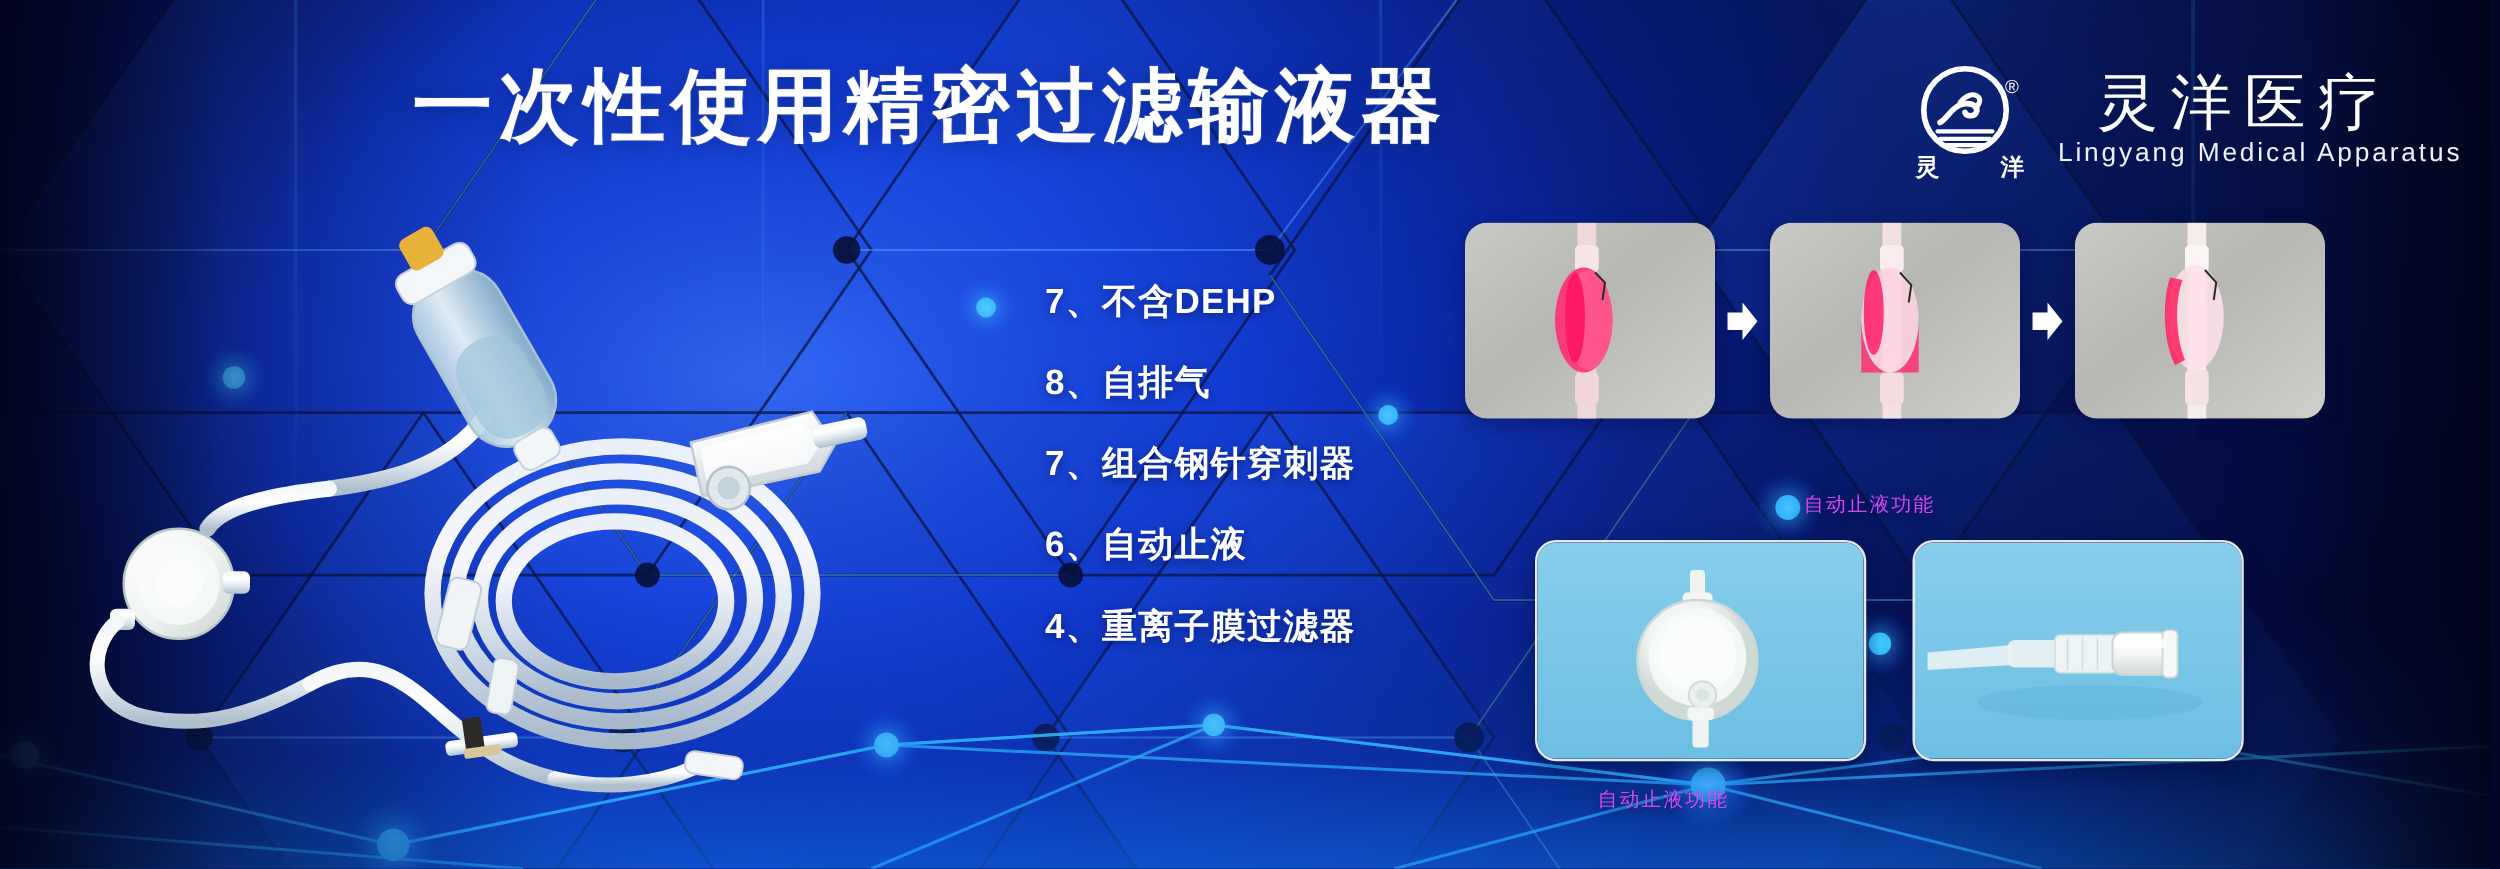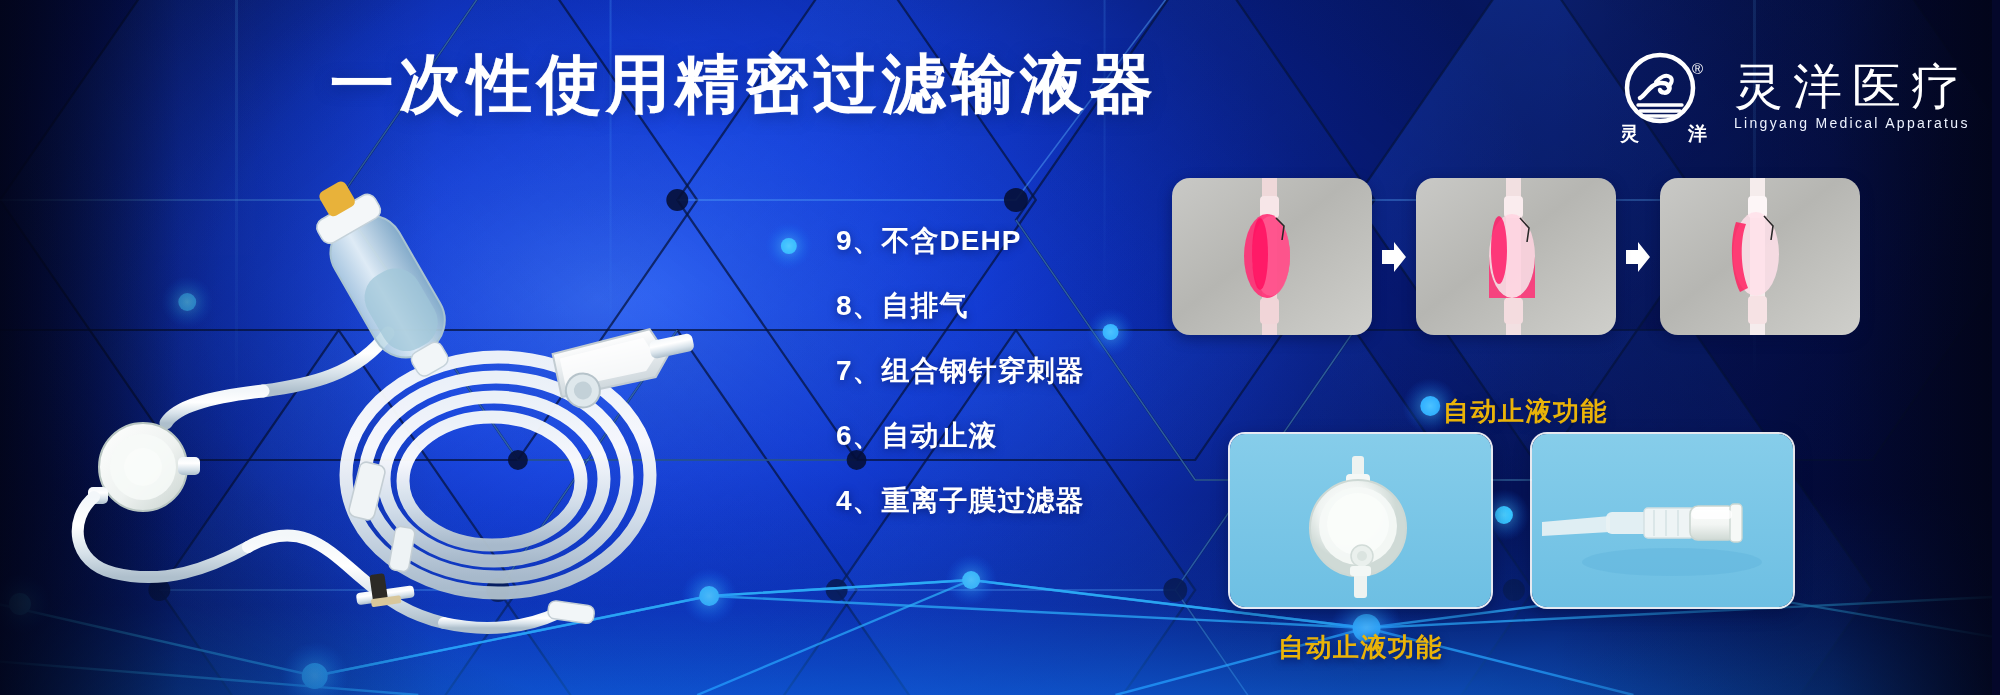--- a/index.html
+++ b/index.html
@@ -58,24 +58,24 @@
   .logo-mark .sub{
     position:absolute; left:0; right:0; bottom:-3px;
     display:flex; justify-content:space-between;
     padding:0 4px;
     font-size:19px; font-weight:700; color:#fff;
     letter-spacing:1px;
   }
   .logo-text{ display:flex; flex-direction:column; gap:2px; }
   .logo-cn{
     font-size:49px; font-weight:400; color:#fff;
-    letter-spacing:10px; line-height:1.05; white-space:nowrap;
+    letter-spacing:10px; line-height:1.05; white-space:nowrap;margin-left:31px;
   }
   .logo-en{
-    font-size:14px; font-weight:500; color:#eef3ff;
+    font-size:21px; font-weight:500; color:#eef3ff;
     letter-spacing:2.3px; white-space:nowrap;
   }
 
   
   .features{
     position:absolute; left:836px; top:222px;
     display:flex; flex-direction:column; gap:27px;
   }
   .feature-item{
     font-size:28px; font-weight:700; color:#ffffff;
@@ -99,21 +99,21 @@
     border-radius:18px;
     overflow:hidden;
     box-shadow:0 4px 14px rgba(0,10,60,.45);
     position:relative;
   }
   .arrow-gap{ width:44px; display:flex; justify-content:center; align-items:center; }
   .arrow-icon{ display:block; }
 
   .caption{
     position:absolute;
-    font-size:26px; font-weight:700; color:#eab308;
+    font-size:16px; font-weight:400; color:#d946ef;
     letter-spacing:1.5px; white-space:nowrap;
     text-shadow:0 2px 9px rgba(0,15,80,.8);
   }
   .cap-seq{ left:1443px; top:394px; }
 
   .lower-row{
     position:absolute; left:1228px; top:432px;
     display:flex; gap:37px;
   }
   .lower-card{
@@ -358,21 +358,21 @@
         <rect x="314" y="422" width="30" height="8" rx="2" fill="#d8c79a"></rect>
       </g>
 
       <g transform="rotate(8 512 438)">
         <rect x="490" y="428" width="46" height="18" rx="7" fill="#f2f6f8" stroke="#c4ced4" stroke-width="1.5"></rect>
       </g>
     </svg>
   </div>
 
   <div class="features">
-    <div class="feature-item">9、不含DEHP</div>
+    <div class="feature-item">7、不含DEHP</div>
     <div class="feature-item">8、自排气</div>
     <div class="feature-item">7、组合钢针穿刺器</div>
     <div class="feature-item">6、自动止液</div>
     <div class="feature-item">4、重离子膜过滤器</div>
   </div>
 
   <div class="seq-row">
 
     <div class="seq-card">
       <svg width="200" height="157" viewBox="0 0 200 157">

